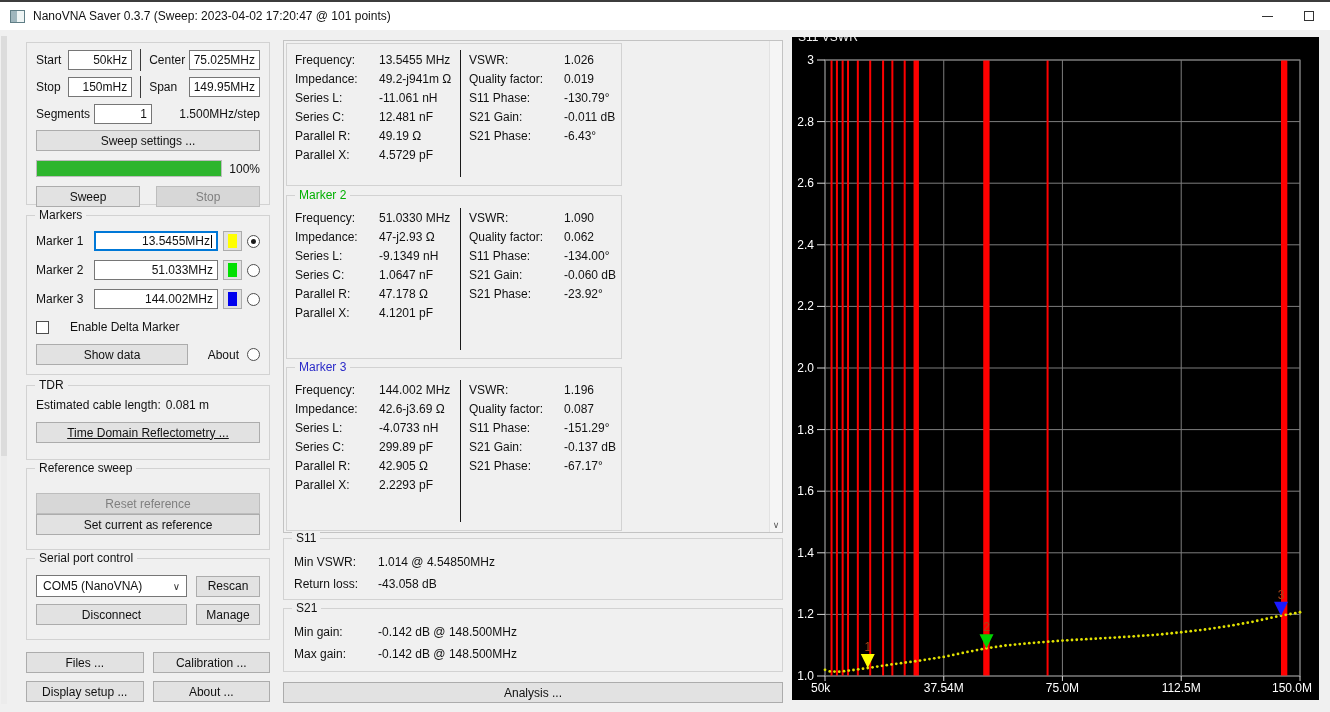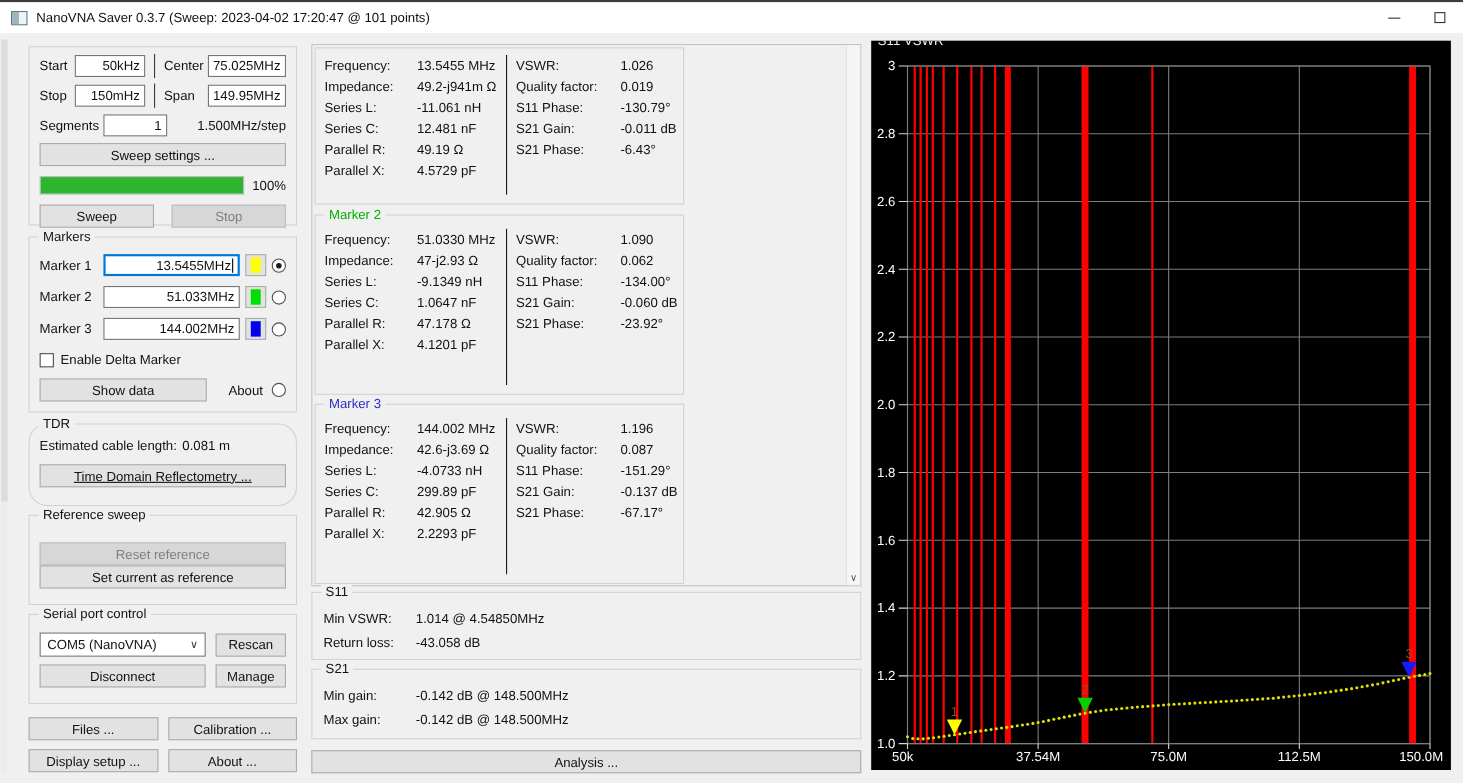--- a/index.html
+++ b/index.html
@@ -42,21 +42,21 @@
   .progress{flex:1;height:17px;border:1px solid #bcbcbc;background:#e6e6e6;}
   .progress .fill{height:100%;background:#2db52d;}
   .progress-label{width:38px;text-align:right;}
   .btn-row{display:flex;gap:16px;margin-top:9px;}
   .btn-row .btn{flex:1;}
   .mk-row{display:flex;align-items:center;gap:5px;height:22px;margin-bottom:7px;}
   .mk-row .lab{width:53px;flex:0 0 auto;}
   .mk-row .tfield{flex:1;}
   .swatch{width:19px;height:20px;border:1px solid #acacac;background:#e2e2e2;display:flex;align-items:center;justify-content:center;flex:0 0 auto;}
   .swatch .sw{width:9px;height:14px;}
-  .chk-row{display:flex;align-items:center;gap:6px;margin:9px 0 0 0;height:16px;}
+  .chk-row{display:flex;align-items:center;gap:21px;margin:9px 0 0 0;height:16px;}
   .showdata-row{display:flex;align-items:center;margin-top:9px;gap:8px;}
   .showdata-row .btn{width:152px;}
   .combo{flex:1;height:22px;border:1px solid #767676;background:#fff;display:flex;align-items:center;padding:0 6px;}
   .combo .chev{margin-left:auto;font-size:10px;color:#333;}
   .serial-row{display:flex;gap:9px;align-items:center;}
   .serial-row .btn.small{width:64px;flex:0 0 auto;}
   .footer-row{position:absolute;left:0;width:244px;display:flex;gap:9px;}
   .footer-row .btn{flex:1;}
   
   .middle-panel{position:absolute;left:283px;top:10px;width:411px;height:672px;}
@@ -173,21 +173,21 @@
           <div class="checkbox"></div>
           <span>Enable Delta Marker</span>
         </div>
         <div class="showdata-row">
           <div class="btn">Show data</div>
           <span style="margin-left:auto;">About</span>
           <div class="radio"></div>
         </div>
       </div>
 
-      <div class="frame" style="top:345px;height:75px;width:244px;padding-top:12px;border-radius:17px;">
+      <div class="frame" style="top:345px;height:75px;width:244px;padding-top:12px;">
         <span class="gb-legend">TDR</span>
         <div style="height:20px;display:flex;align-items:flex-start;gap:5px;">
           <span>Estimated cable length:</span>
           <span>0.081 m</span>
         </div>
         <div class="btn" style="margin-top:4px;text-decoration:underline;">Time Domain Reflectometry ...</div>
       </div>
 
       <div class="frame" style="top:428px;height:82px;width:244px;padding-top:16px;">
         <span class="gb-legend">Reference sweep</span>

